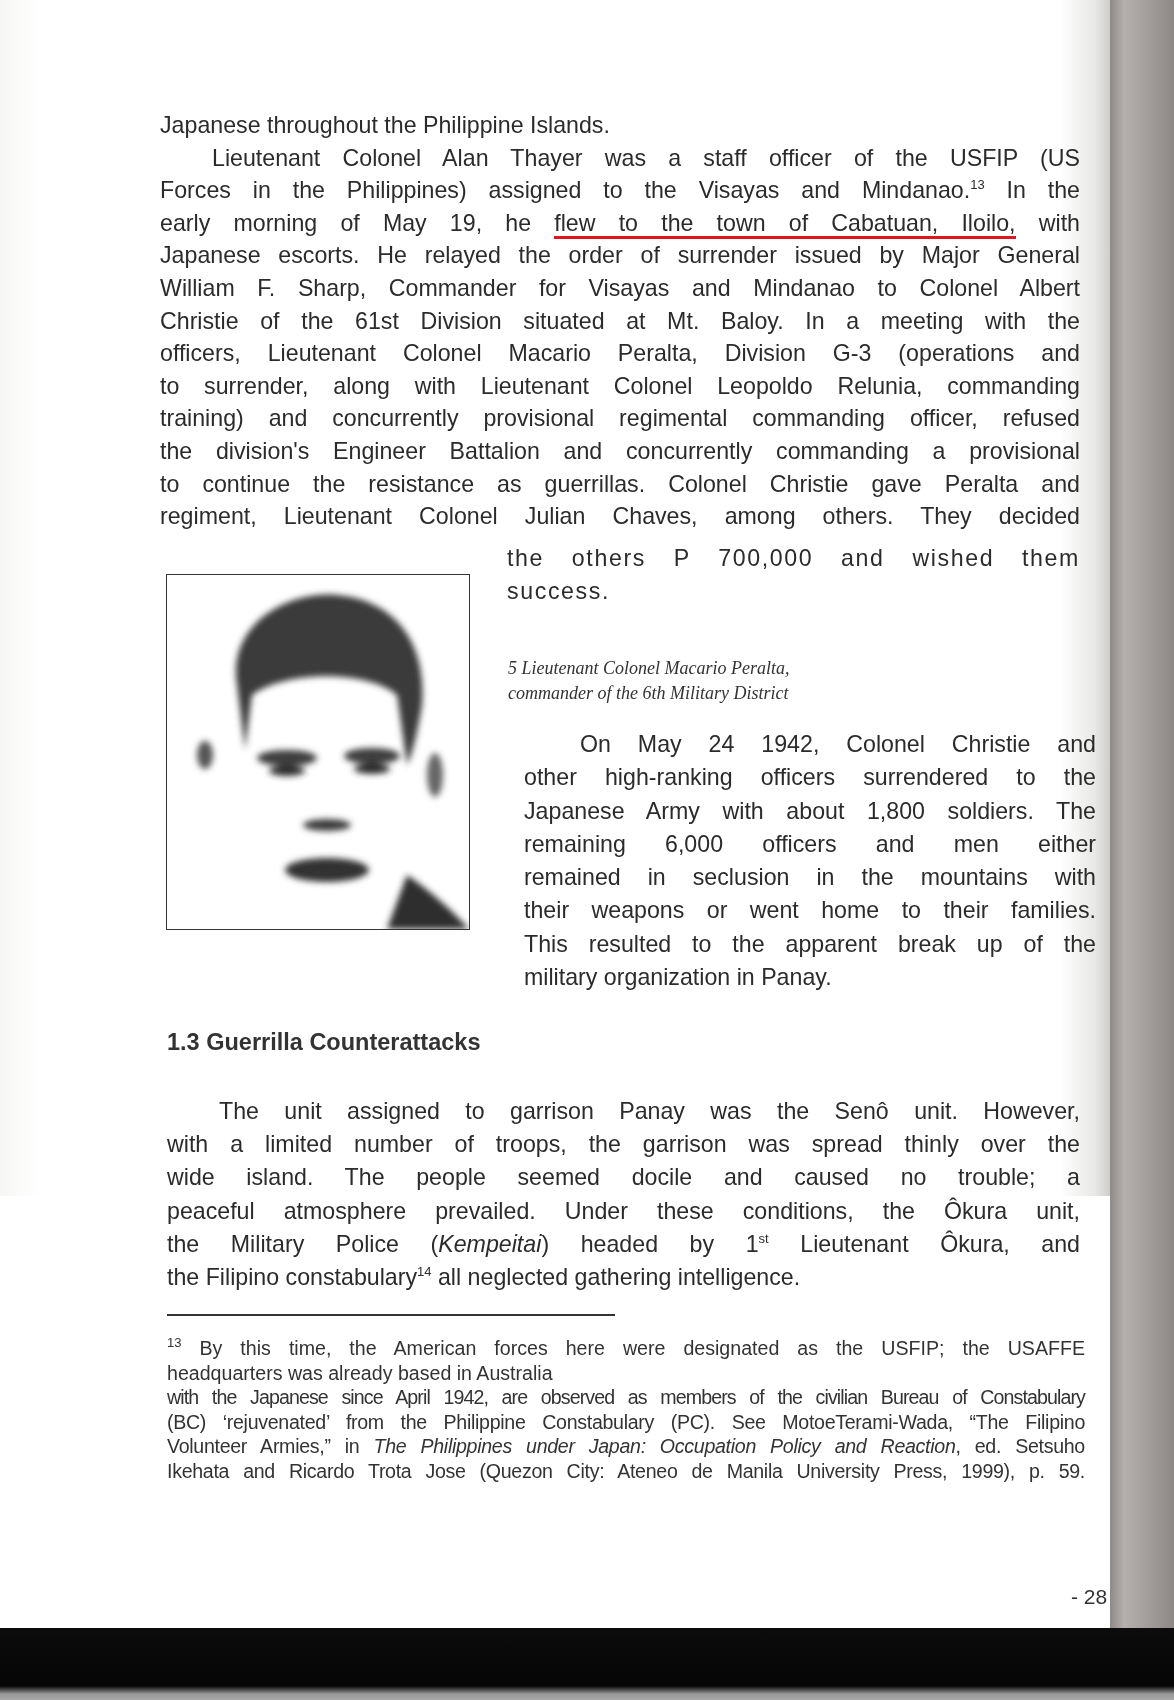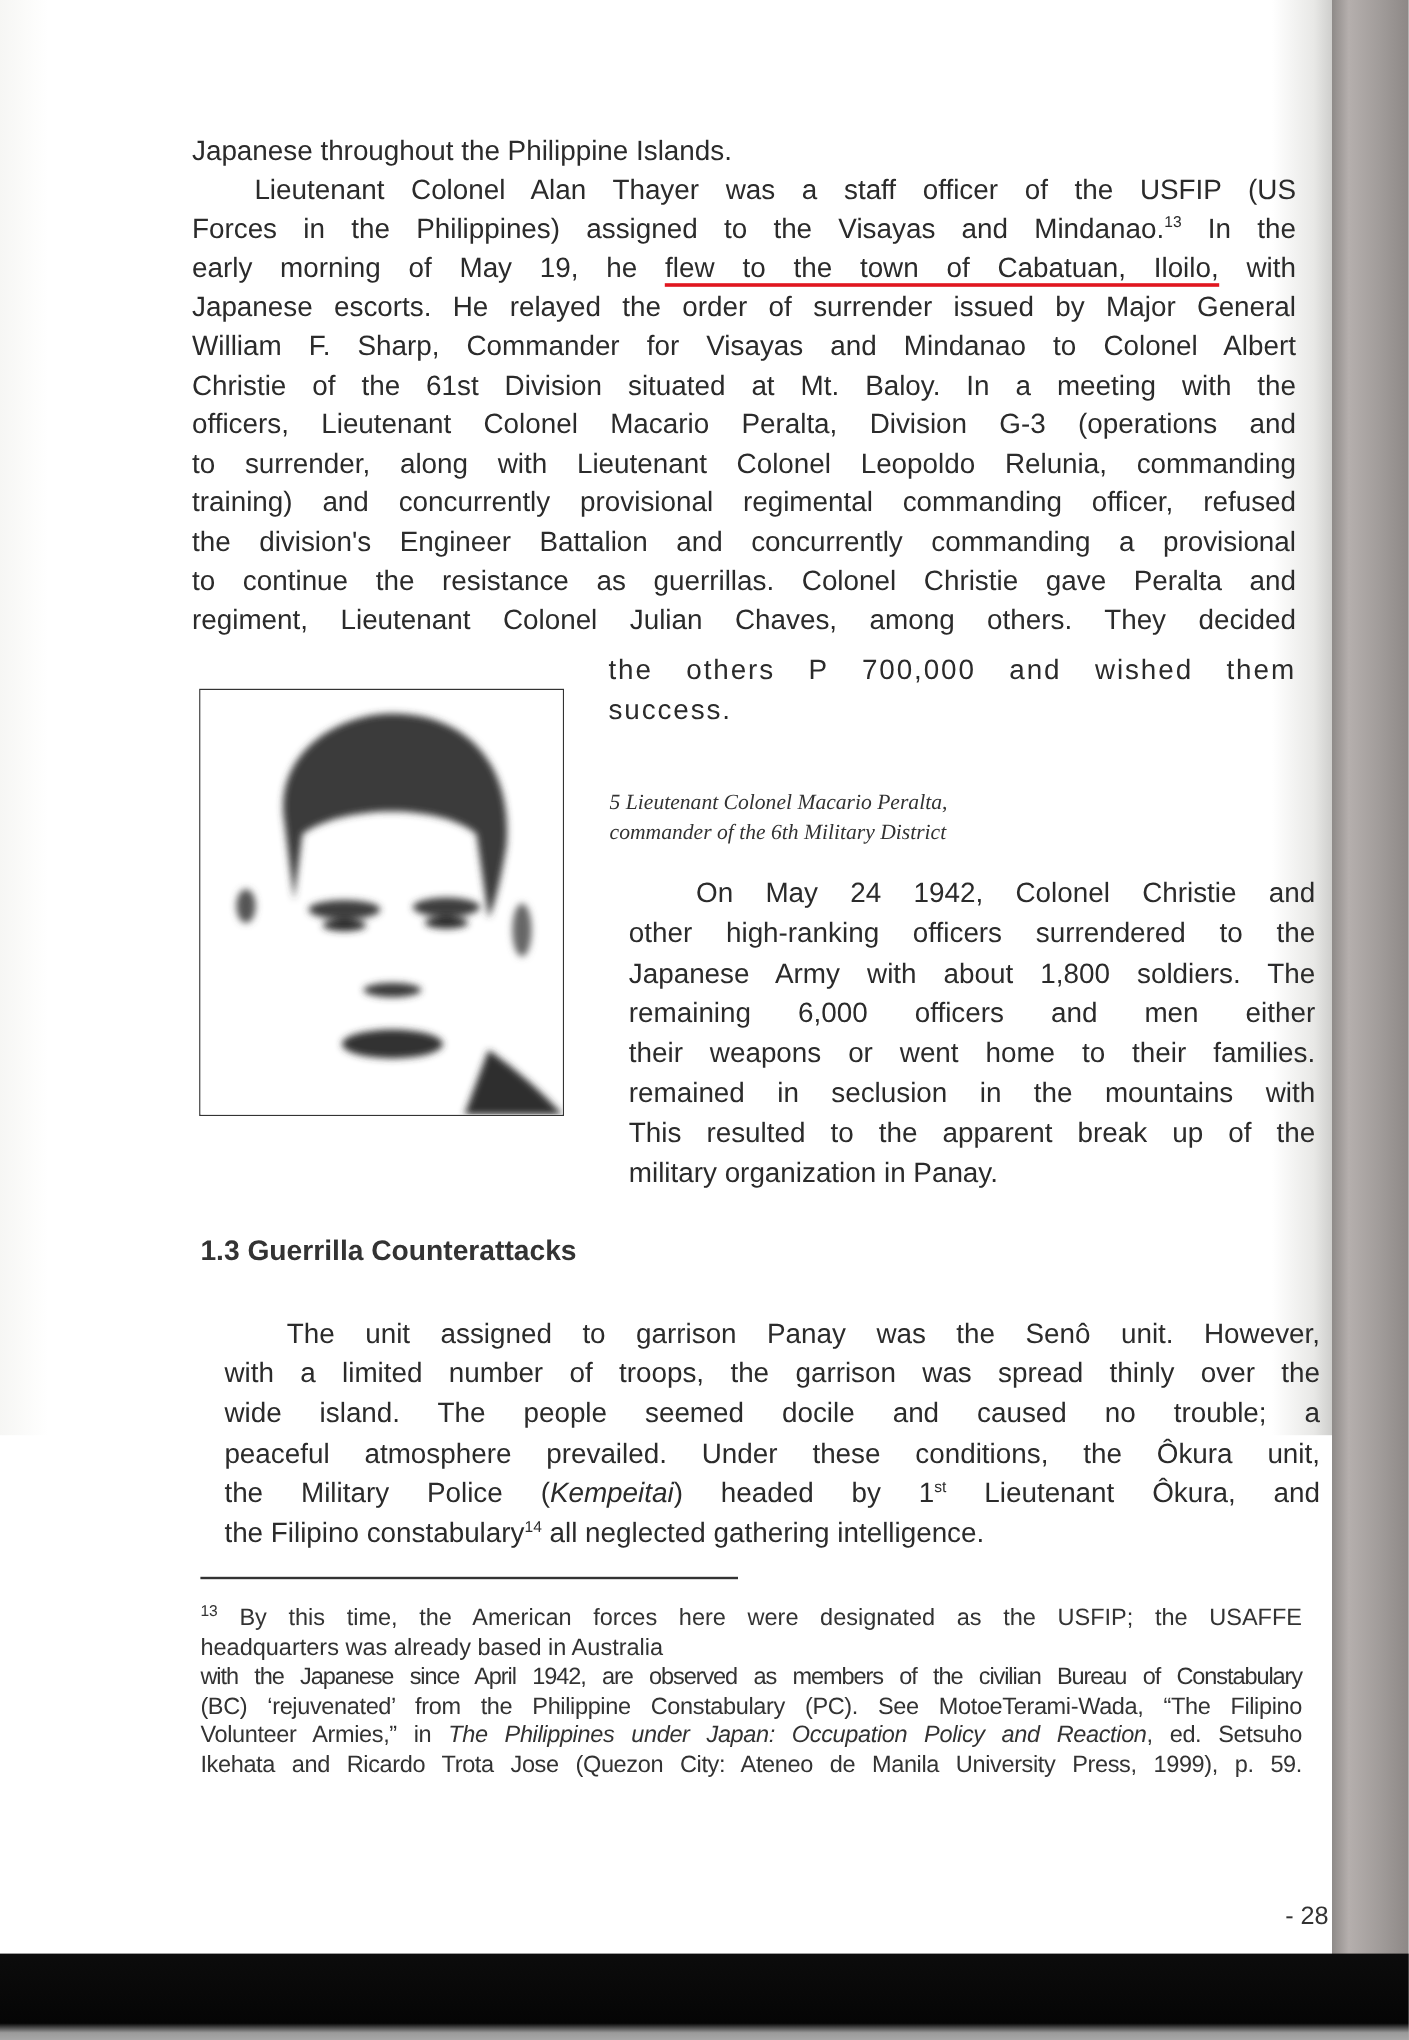--- a/index.html
+++ b/index.html
@@ -95,29 +95,29 @@
   <div class="caption">
     <div>5 Lieutenant Colonel Macario Peralta,</div>
     <div>commander of the 6th Military District</div>
   </div>
 
   <div class="text" style="left:524px; top:728px; width:572px; line-height:33.3px;">
     <span class="line" style="padding-left:56px;">On May 24 1942, Colonel Christie and</span>
     <span class="line">other high-ranking officers surrendered to the</span>
     <span class="line">Japanese Army with about 1,800 soldiers. The</span>
     <span class="line">remaining 6,000 officers and men either</span>
+    <span class="line">remained in seclusion in the mountains with</span>
     <span class="line">their weapons or went home to their families.</span>
-    <span class="line">remained in seclusion in the mountains with</span>
     <span class="line">This resulted to the apparent break up of the</span>
     <span class="line last">military organization in Panay.</span>
   </div>
 
   <div class="heading">1.3 Guerrilla Counterattacks</div>
 
-  <div class="text" style="left:167px; top:1095px; width:913px; line-height:33.2px;margin-left:20px;">
+  <div class="text" style="left:167px; top:1095px; width:913px; line-height:33.2px;">
     <span class="line indent">The unit assigned to garrison Panay was the Senô unit. However,</span>
     <span class="line">with a limited number of troops, the garrison was spread thinly over the</span>
     <span class="line">wide island. The people seemed docile and caused no trouble; a</span>
     <span class="line">peaceful atmosphere prevailed. Under these conditions, the Ôkura unit,</span>
     <span class="line"><span>the Military Police (</span><i>Kempeitai</i><span>) headed by 1</span><sup>st</sup><span> Lieutenant Ôkura, and</span></span>
     <span class="line last"><span>the Filipino constabulary</span><sup>14</sup><span> all neglected gathering intelligence.</span></span>
   </div>
 
   <div class="rule"></div>
 

